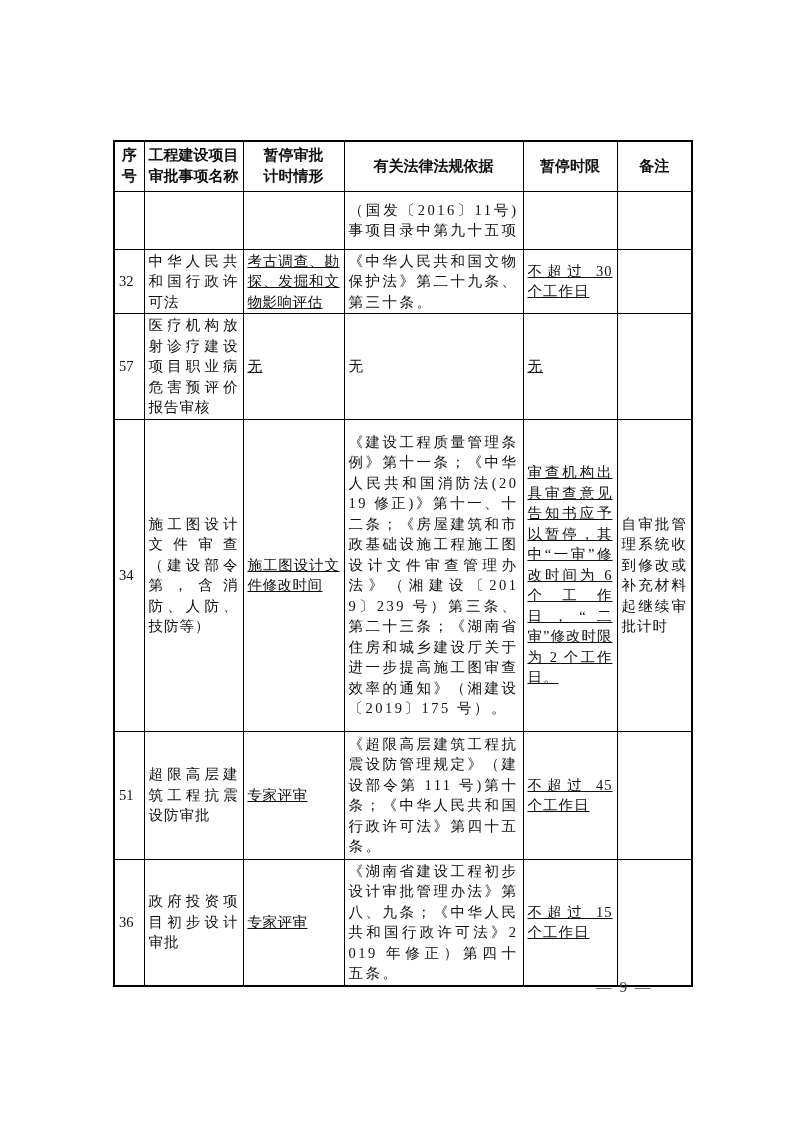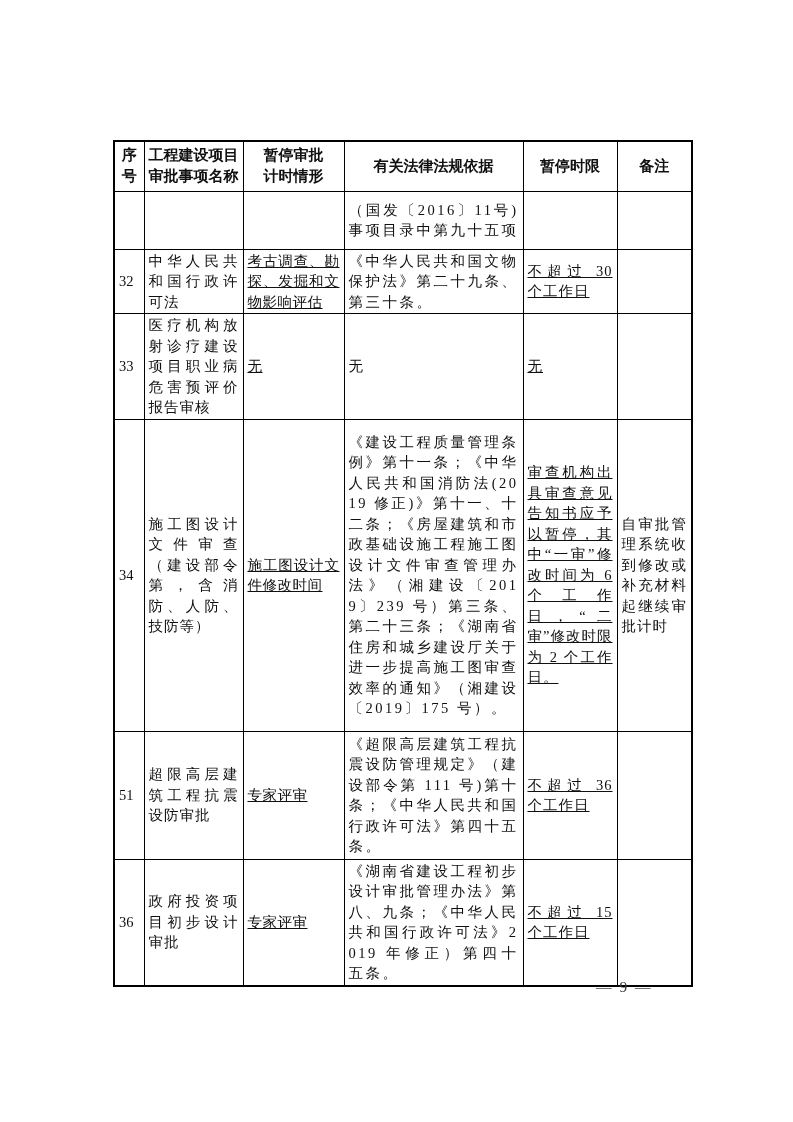--- a/index.html
+++ b/index.html
@@ -73,21 +73,21 @@
     <tr class="h-r32">
       <td class="c-seq">32</td>
       <td class="c-name">中华人民共和国行政许可法</td>
       <td class="c-sit">考古调查、勘探、发掘和文物影响评估</td>
       <td class="c-legal">《中华人民共和国文物保护法》第二十九条、第三十条。</td>
       <td class="c-limit">不超过 30 个工作日</td>
       <td class="c-note"></td>
     </tr>
 
     <tr class="h-r33">
-      <td class="c-seq">33</td>
+      <td class="c-seq">57</td>
       <td class="c-name">医疗机构放射诊疗建设项目职业病危害预评价报告审核</td>
       <td class="c-sit">无</td>
       <td class="c-legal">无</td>
       <td class="c-limit">无</td>
       <td class="c-note"></td>
     </tr>
 
     <tr class="h-r34">
       <td class="c-seq">34</td>
       <td class="c-name">施工图设计文件审查（建设部令第，含消防、人防、技防等）</td>
@@ -95,21 +95,21 @@
       <td class="c-legal">《建设工程质量管理条例》第十一条；《中华人民共和国消防法(2019 修正)》第十一、十二条；《房屋建筑和市政基础设施工程施工图设计文件审查管理办法》（湘建设〔2019〕239 号）第三条、第二十三条；《湖南省住房和城乡建设厅关于进一步提高施工图审查效率的通知》（湘建设〔2019〕175 号）。</td>
       <td class="c-limit">审查机构出具审查意见告知书应予以暂停，其中“一审”修改时间为 6 个工作日，“二审”修改时限为 2 个工作日。</td>
       <td class="c-note">自审批管理系统收到修改或补充材料起继续审批计时</td>
     </tr>
 
     <tr class="h-r35">
       <td class="c-seq">51</td>
       <td class="c-name">超限高层建筑工程抗震设防审批</td>
       <td class="c-sit">专家评审</td>
       <td class="c-legal">《超限高层建筑工程抗震设防管理规定》（建设部令第 111 号)第十条；《中华人民共和国行政许可法》第四十五条。</td>
-      <td class="c-limit">不超过 36 个工作日</td>
+      <td class="c-limit">不超过 45 个工作日</td>
       <td class="c-note"></td>
     </tr>
 
     <tr class="h-r36">
       <td class="c-seq">36</td>
       <td class="c-name">政府投资项目初步设计审批</td>
       <td class="c-sit">专家评审</td>
       <td class="c-legal">《湖南省建设工程初步设计审批管理办法》第八、九条；《中华人民共和国行政许可法》2019 年修正）第四十五条。</td>
       <td class="c-limit">不超过 15 个工作日</td>
       <td class="c-note"></td>

